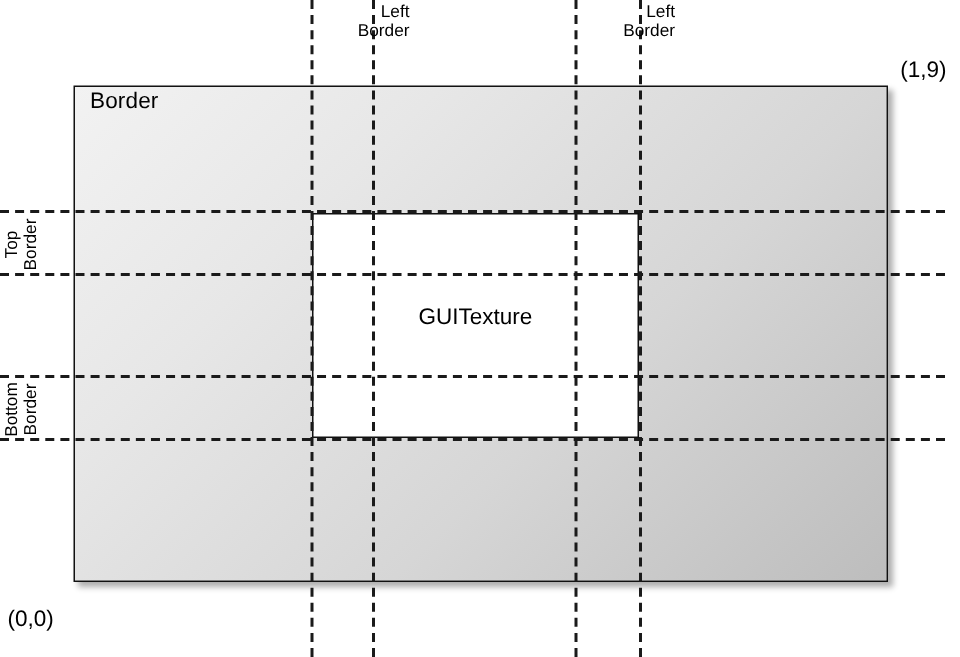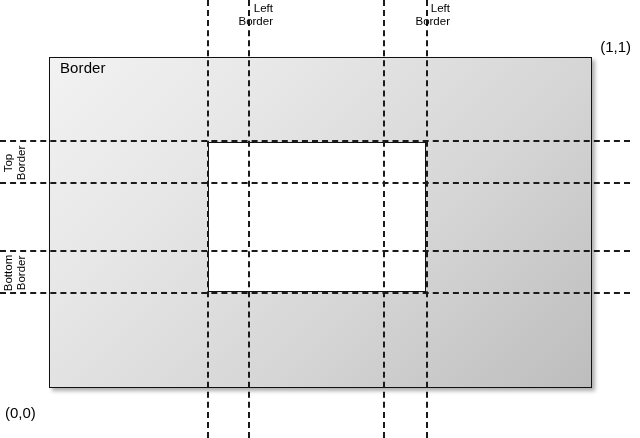--- a/index.html
+++ b/index.html
@@ -120,20 +120,21 @@
 </style>
 </head>
 <body>
 
 <div id="diagram">
 
   <div class="screen-rect"></div>
   <div class="screen-label">Border</div>
 
   <div class="texture-rect"></div>
+  <div class="texture-label">GUITexture</div>
 
   <div class="vline" style="left:207px;"></div>
   <div class="vline" style="left:248px;"></div>
   <div class="vline" style="left:383px;"></div>
   <div class="vline" style="left:426px;"></div>
 
   <div class="hline" style="top:140px;"></div>
   <div class="hline" style="top:182px;"></div>
   <div class="hline" style="top:250px;"></div>
   <div class="hline" style="top:292px;"></div>
@@ -151,16 +152,16 @@
   <div class="side-label" style="left:2px; top:218px;">
     <span class="l1">Top</span>
     <span class="l2">Border</span>
   </div>
 
   <div class="side-label" style="left:2px; top:328px;">
     <span class="l1">Bottom</span>
     <span class="l2">Border</span>
   </div>
 
-  <div class="coord coord-topright">(1,1)</div>
+  <div class="coord coord-topright">(1,9)</div>
   <div class="coord coord-bottomleft">(0,0)</div>
 
 </div>
 
 </body></html>

